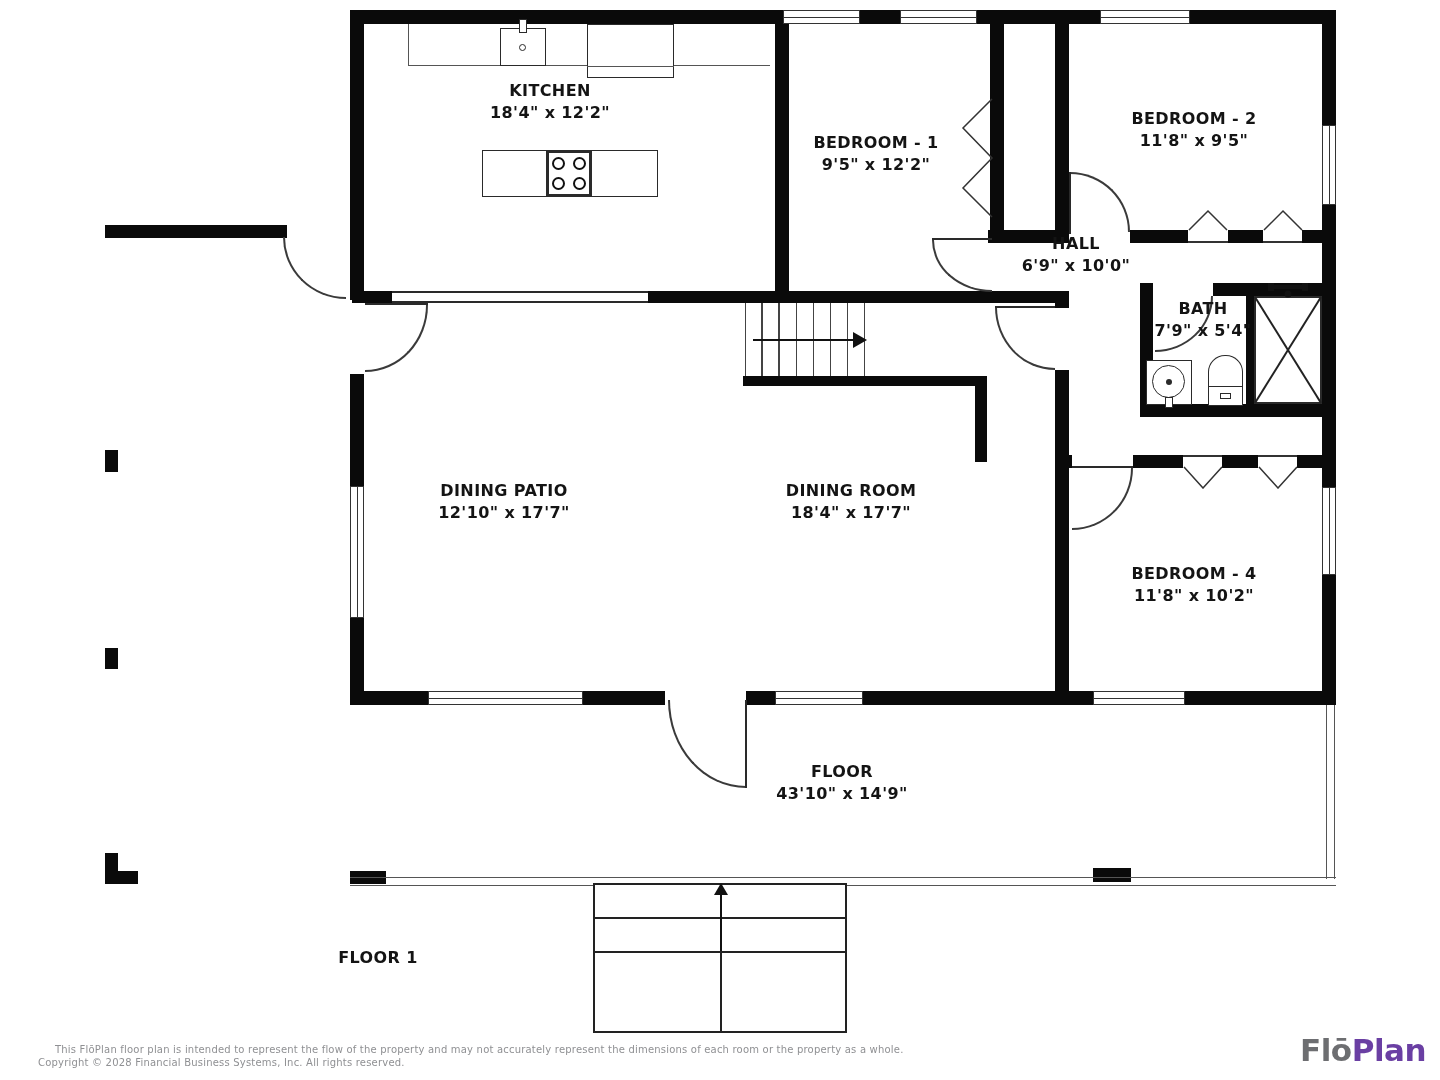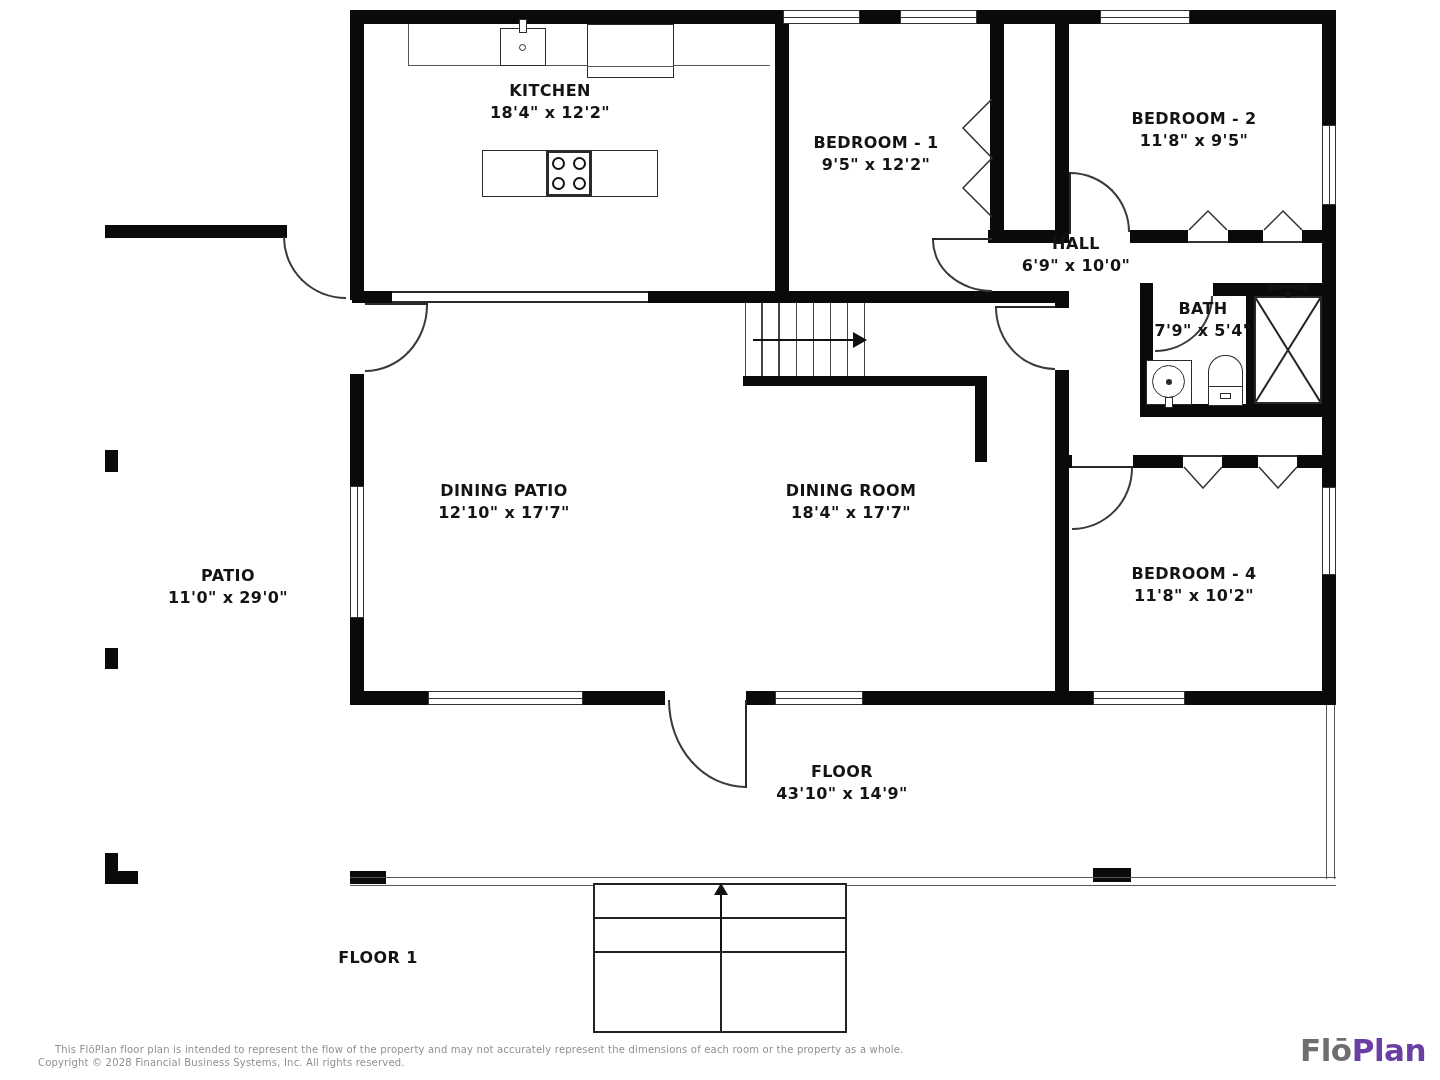--- a/index.html
+++ b/index.html
@@ -197,24 +197,20 @@
       <span class="dm">12'10" x 17'7"</span>
   </div>
   <div class="label" style="left:731px;top:480px;width:240px">
     <span class="nm">DINING ROOM</span>
       <span class="dm">18'4" x 17'7"</span>
   </div>
   <div class="label" style="left:1074px;top:563px;width:240px">
     <span class="nm">BEDROOM - 4</span>
       <span class="dm">11'8" x 10'2"</span>
   </div>
-  <div class="label" style="left:108px;top:565px;width:240px">
-    <span class="nm">PATIO</span>
-      <span class="dm">11'0" x 29'0"</span>
-  </div>
   <div class="label" style="left:722px;top:761px;width:240px">
     <span class="nm">FLOOR</span>
       <span class="dm">43'10" x 14'9"</span>
   </div>
 
   <div class="label" style="left:318px;top:947px;width:120px">
     <span class="nm">FLOOR 1</span>
   </div>
 
   <div class="footer-line" style="left:55px;top:1044px">This FlōPlan floor plan is intended to represent the flow of the property and may not accurately represent the dimensions of each room or the property as a whole.</div>

